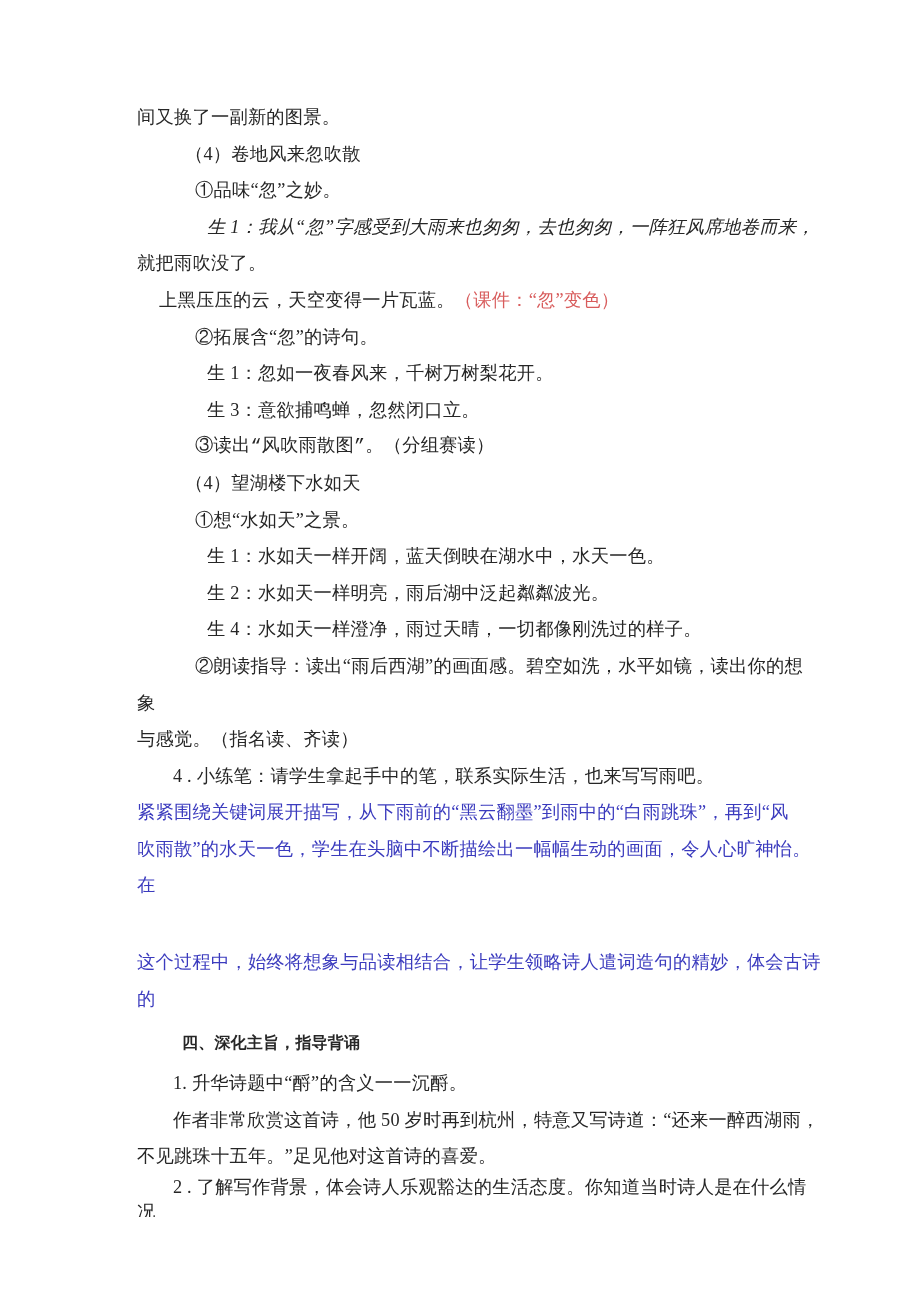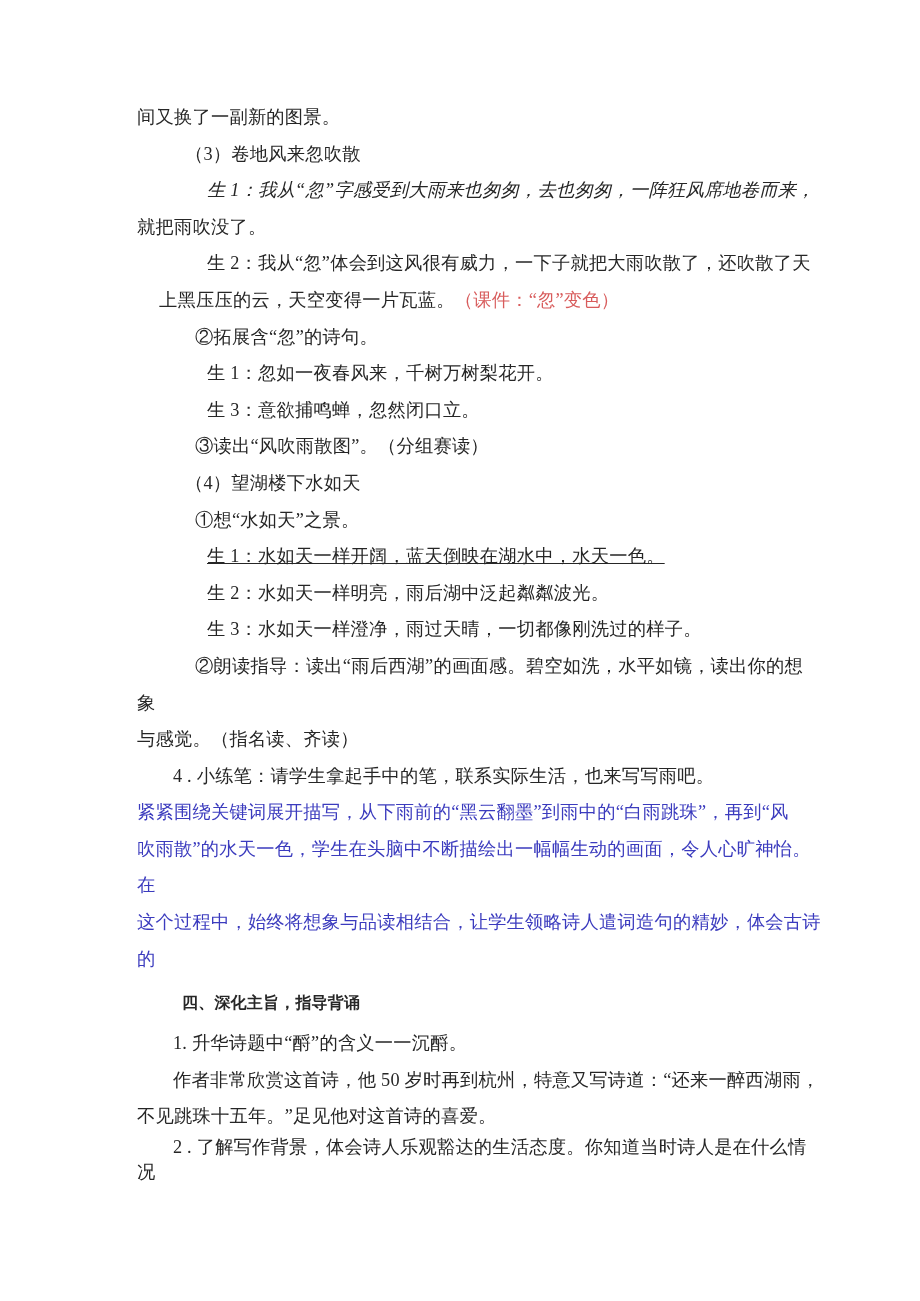--- a/index.html
+++ b/index.html
@@ -41,39 +41,39 @@
   .c-text { color: #262626; }
   .c-red  { color: #d85c5c; }
   .c-blue { color: #3b3bbe; }
 </style>
 </head>
 <body>
 
 <div class="page">
   <div class="text-block">
       <div class="line" style="text-indent: 0px;"><span class="c-text">间又换了一副新的图景。</span></div>
-      <div class="line" style="text-indent: 48px;"><span class="c-text">（3）卷地风来忽吹散</span></div>
+      <div class="line" style="text-indent: 48px;"><span class="c-text">（4）卷地风来忽吹散</span></div>
+      <div class="line" style="text-indent: 58px;"><span class="c-text">①品味“忽”之妙。</span></div>
       <div class="line" style="text-indent: 70px; font-style: italic;"><span class="c-text">生 1：我从“忽”字感受到大雨来也匆匆，去也匆匆，一阵狂风席地卷而来，</span></div>
       <div class="line" style="text-indent: 0px;"><span class="c-text">就把雨吹没了。</span></div>
-      <div class="line" style="text-indent: 70px;"><span class="c-text">生 2：我从“忽”体会到这风很有威力，一下子就把大雨吹散了，还吹散了天</span></div>
       <div class="line" style="text-indent: 0px; margin-left: 22px;"><span class="c-text">上黑压压的云，天空变得一片瓦蓝。</span><span class="c-red">（课件：“忽”变色）</span></div>
       <div class="line" style="text-indent: 58px;"><span class="c-text">②拓展含“忽”的诗句。</span></div>
       <div class="line" style="text-indent: 70px;"><span class="c-text">生 1：忽如一夜春风来，千树万树梨花开。</span></div>
       <div class="line" style="text-indent: 70px;"><span class="c-text">生 3：意欲捕鸣蝉，忽然闭口立。</span></div>
-      <div class="line" style="text-indent: 58px;"><span class="c-text">③读出“风吹雨散图”。（分组赛读）</span></div>
+      <div class="line" style="text-indent: 58px; font-family: Liberation Mono, monospace;"><span class="c-text">③读出“风吹雨散图”。（分组赛读）</span></div>
       <div class="line" style="text-indent: 48px;"><span class="c-text">（4）望湖楼下水如天</span></div>
       <div class="line" style="text-indent: 58px;"><span class="c-text">①想“水如天”之景。</span></div>
-      <div class="line" style="text-indent: 70px; text-decoration: underline;"><span class="c-text">生 1：水如天一样开阔，蓝天倒映在湖水中，水天一色。</span></div>
+      <div class="line" style="text-indent: 70px;"><span class="c-text">生 1：水如天一样开阔，蓝天倒映在湖水中，水天一色。</span></div>
       <div class="line" style="text-indent: 70px;"><span class="c-text">生 2：水如天一样明亮，雨后湖中泛起粼粼波光。</span></div>
-      <div class="line" style="text-indent: 70px;"><span class="c-text">生 3：水如天一样澄净，雨过天晴，一切都像刚洗过的样子。</span></div>
+      <div class="line" style="text-indent: 70px;"><span class="c-text">生 4：水如天一样澄净，雨过天晴，一切都像刚洗过的样子。</span></div>
       <div class="line" style="text-indent: 58px;"><span class="c-text">②朗读指导：读出“雨后西湖”的画面感。碧空如洗，水平如镜，读出你的想象</span></div>
       <div class="line" style="text-indent: 0px;"><span class="c-text">与感觉。（指名读、齐读）</span></div>
       <div class="line" style="text-indent: 36px;"><span class="c-text">4 . 小练笔：请学生拿起手中的笔，联系实际生活，也来写写雨吧。</span></div>
       <div class="line" style="text-indent: 0px;"><span class="c-blue">紧紧围绕关键词展开描写，从下雨前的“黑云翻墨”到雨中的“白雨跳珠”，再到“风</span></div>
       <div class="line" style="text-indent: 0px;"><span class="c-blue">吹雨散”的水天一色，学生在头脑中不断描绘出一幅幅生动的画面，令人心旷神怡。在</span></div>
-      <div class="line" style="text-indent: 0px;"><span class="c-blue">这个过程中，始终将想象与品读相结合，让学生领略诗人遣词造句的精妙，体会古诗的</span></div>
+      <div class="line" style="text-indent: 0px; margin-top: 40px;"><span class="c-blue">这个过程中，始终将想象与品读相结合，让学生领略诗人遣词造句的精妙，体会古诗的</span></div>
       <div class="line heading" style="text-indent: 45px;"><span class="c-text">四、深化主旨，指导背诵</span></div>
       <div class="line" style="text-indent: 36px;"><span class="c-text">1. 升华诗题中“酹”的含义一一沉酹。</span></div>
       <div class="line" style="text-indent: 36px;"><span class="c-text">作者非常欣赏这首诗，他 50 岁时再到杭州，特意又写诗道：“还来一醉西湖雨，</span></div>
       <div class="line" style="text-indent: 0px;"><span class="c-text">不见跳珠十五年。”足见他对这首诗的喜爱。</span></div>
       <div class="line tight" style="text-indent: 36px;"><span class="c-text">2 . 了解写作背景，体会诗人乐观豁达的生活态度。你知道当时诗人是在什么情况</span></div>
     </div>
 </div>
 
 </body></html>

